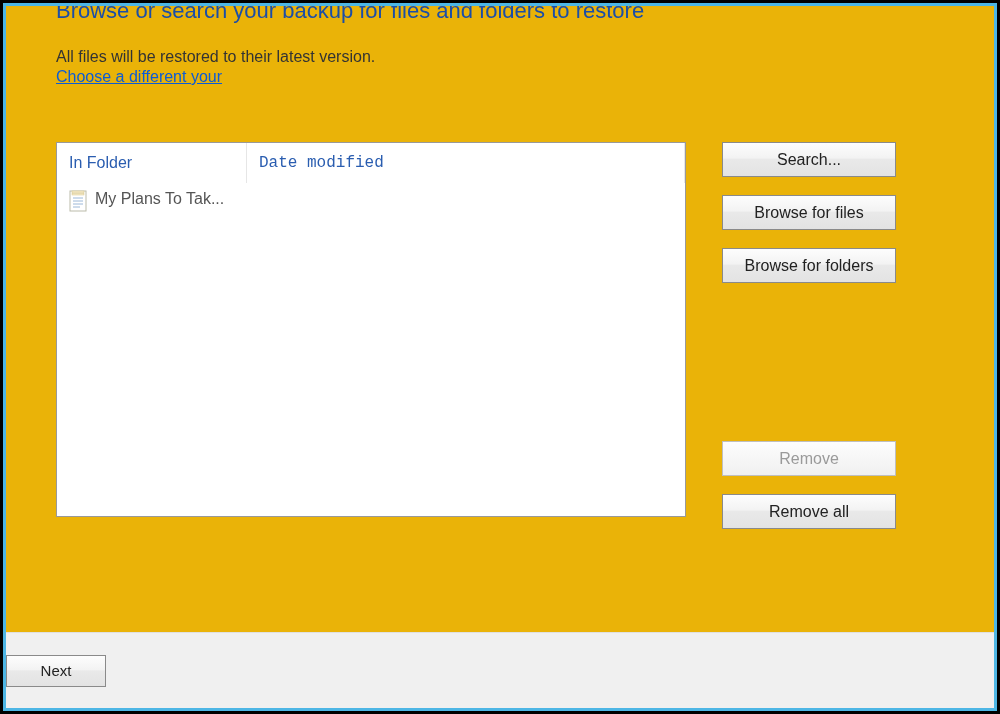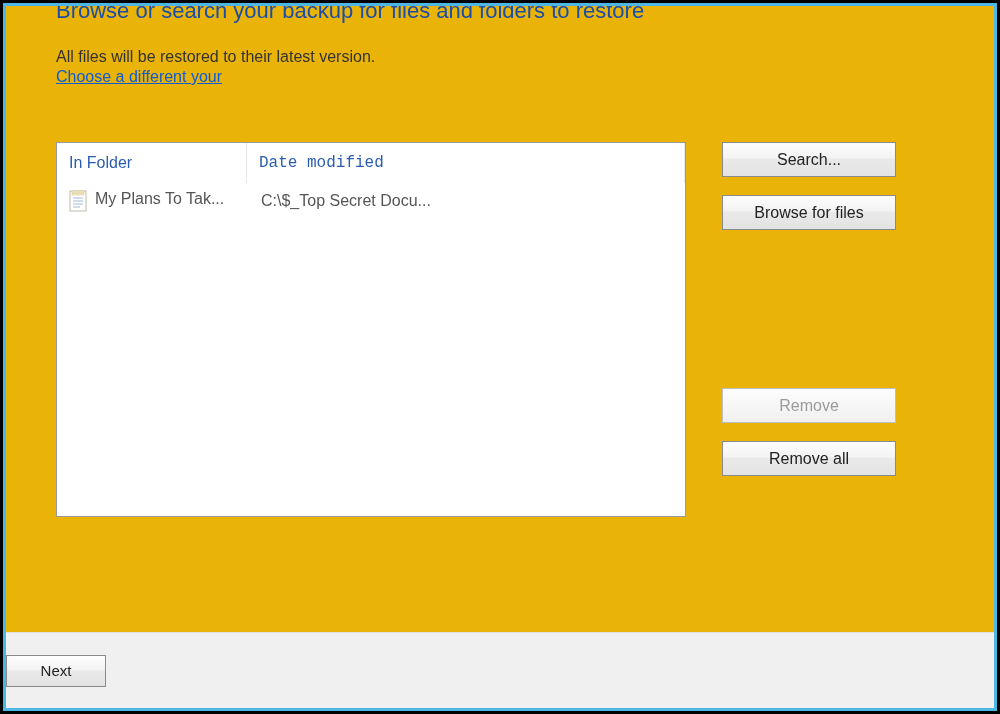--- a/index.html
+++ b/index.html
@@ -181,27 +181,27 @@
                   <circle cx="12" cy="3" r="0.6" fill="#c0b070"></circle>
                   <circle cx="14" cy="3" r="0.6" fill="#c0b070"></circle>
                   <line x1="4" y1="8" x2="14" y2="8" stroke="#9cb8d8" stroke-width="1"></line>
                   <line x1="4" y1="11" x2="14" y2="11" stroke="#9cb8d8" stroke-width="1"></line>
                   <line x1="4" y1="14" x2="14" y2="14" stroke="#9cb8d8" stroke-width="1"></line>
                   <line x1="4" y1="17" x2="11" y2="17" stroke="#9cb8d8" stroke-width="1"></line>
                 </svg>
               </span>
               <span>My Plans To Tak...</span>
             </div>
-            <div class="cell cell-folder">C:\$_Top Secret Docu...</div>
           </div>
         </div>
 
         <div class="side-buttons">
           <button class="win-btn">Search...</button>
           <button class="win-btn">Browse for files</button>
+          <button class="win-btn">Browse for folders</button>
           <div style="height:140px"></div>
           <button class="win-btn disabled">Remove</button>
           <button class="win-btn" style="margin-bottom:16px">Remove all</button>
         </div>
 
       </div>
     </div>
 
     <div class="footer">
       <button class="win-btn">Next</button>

